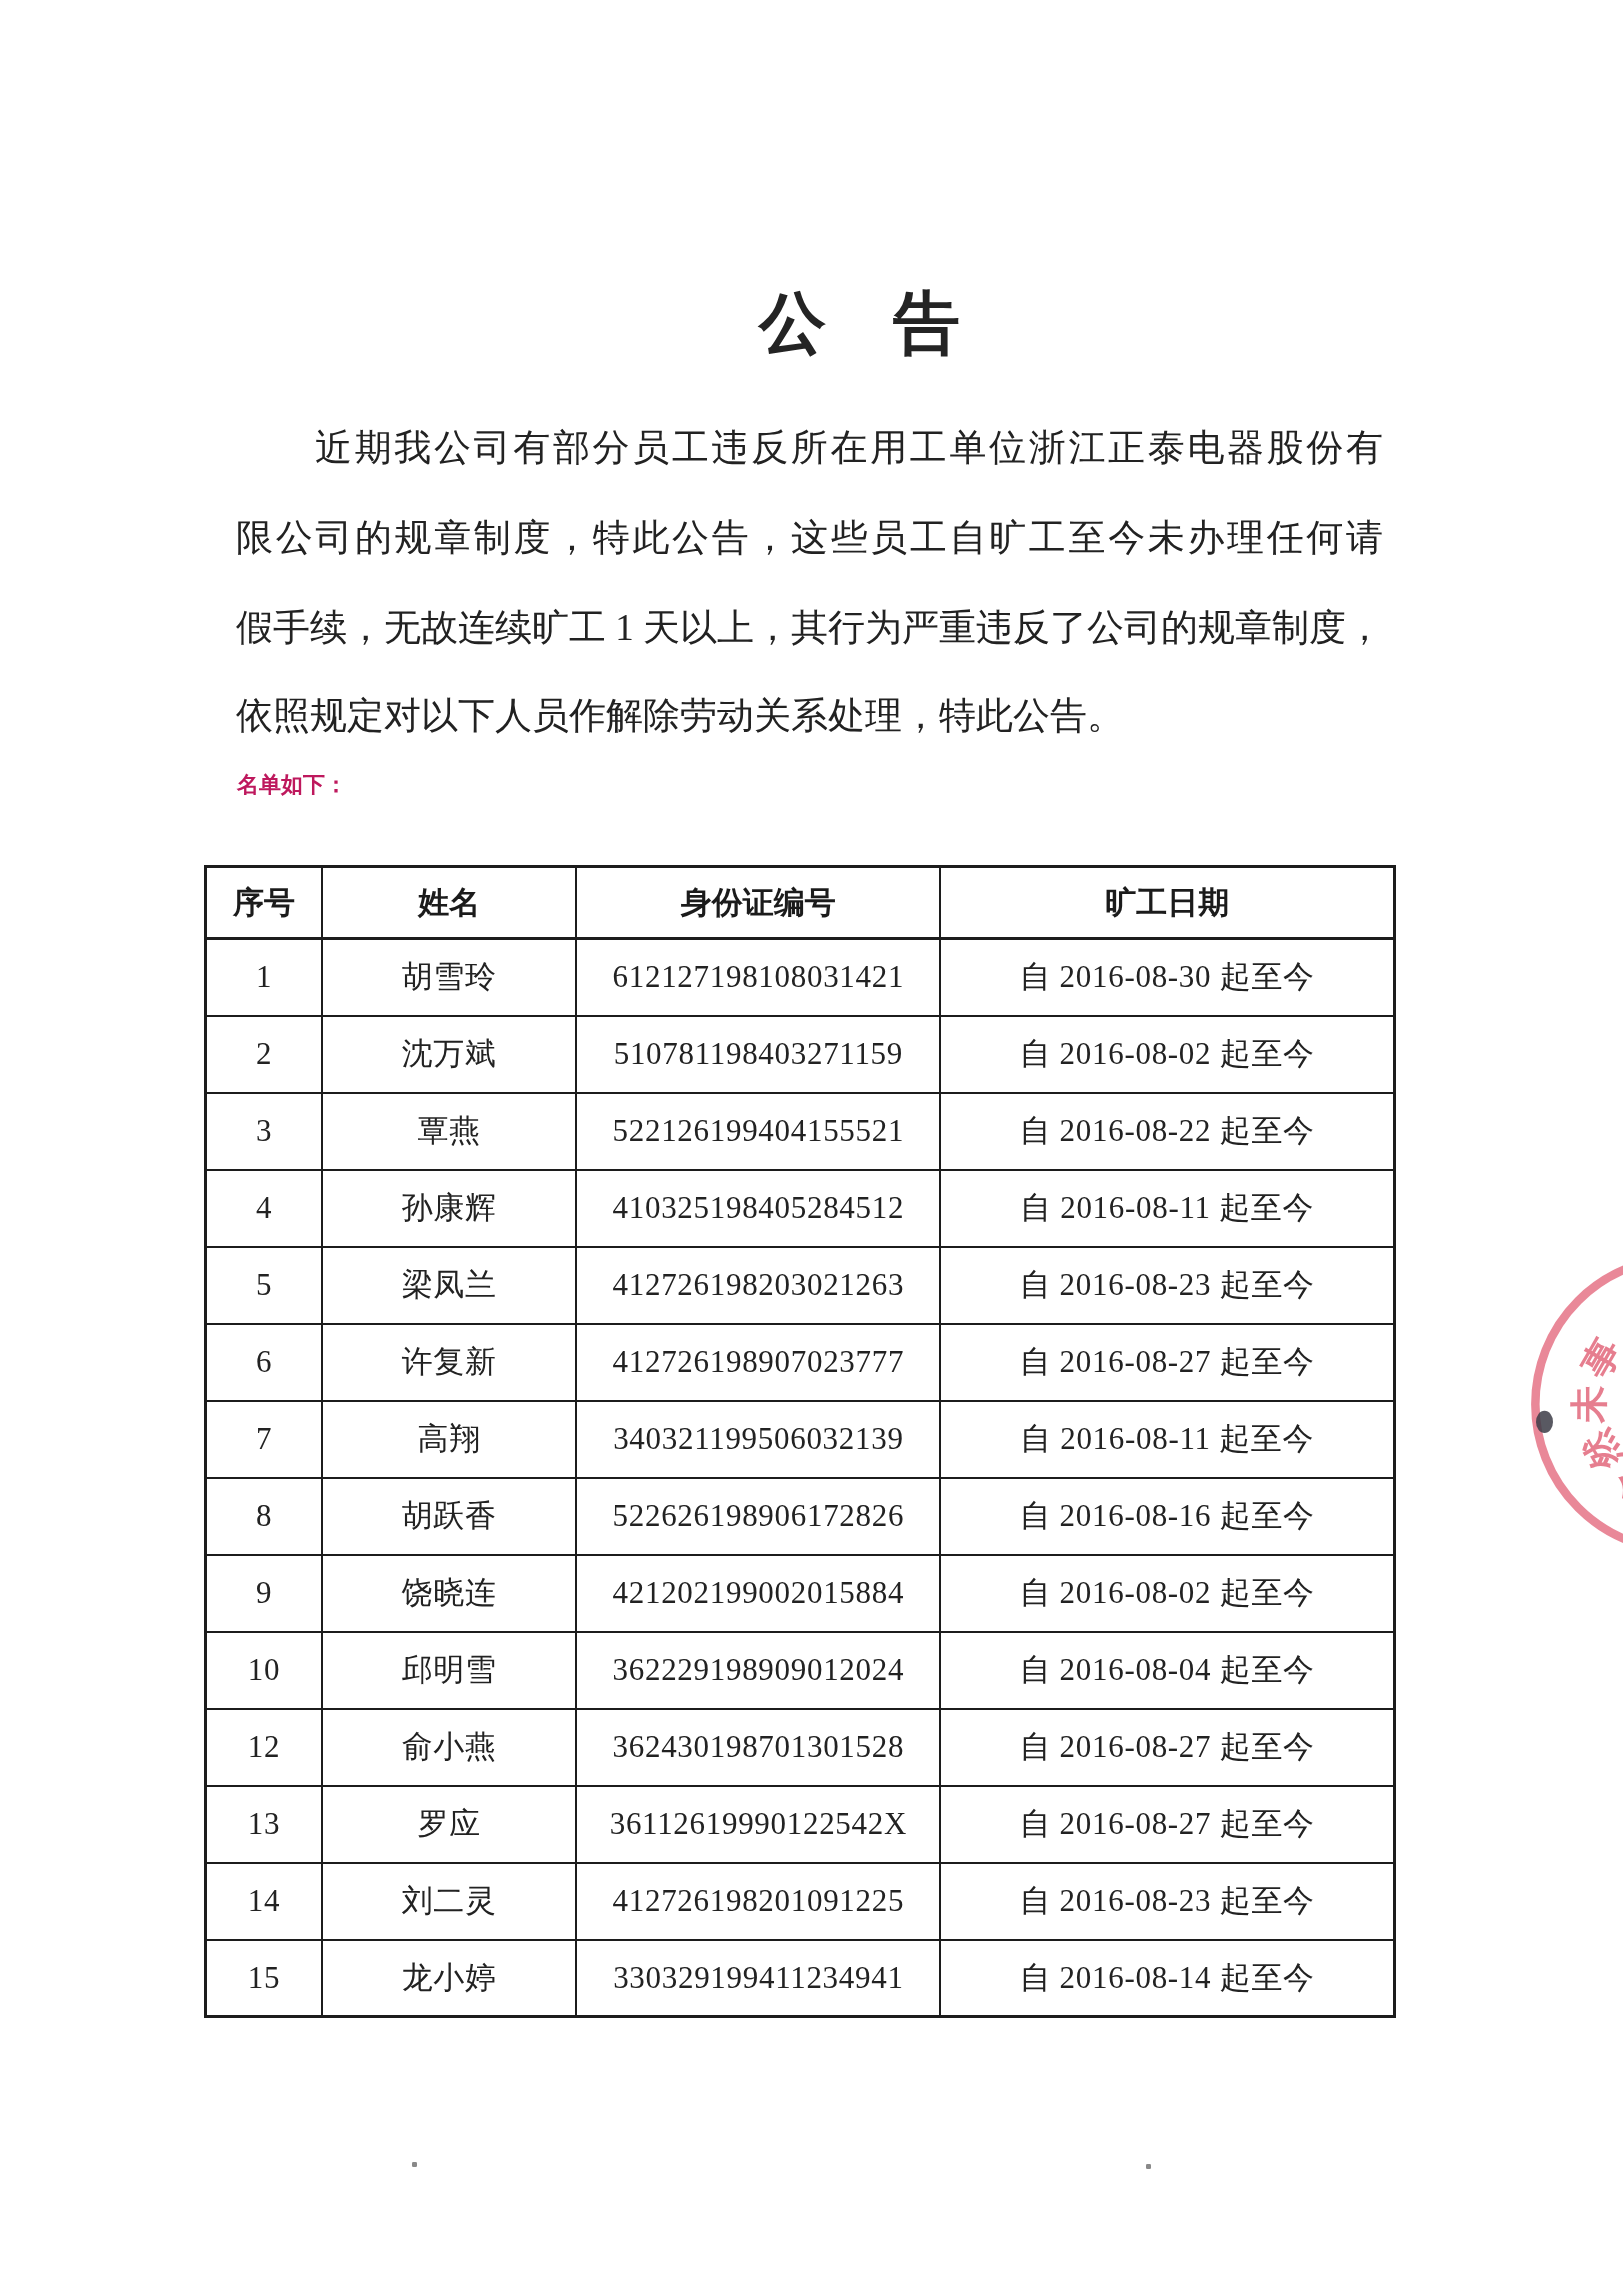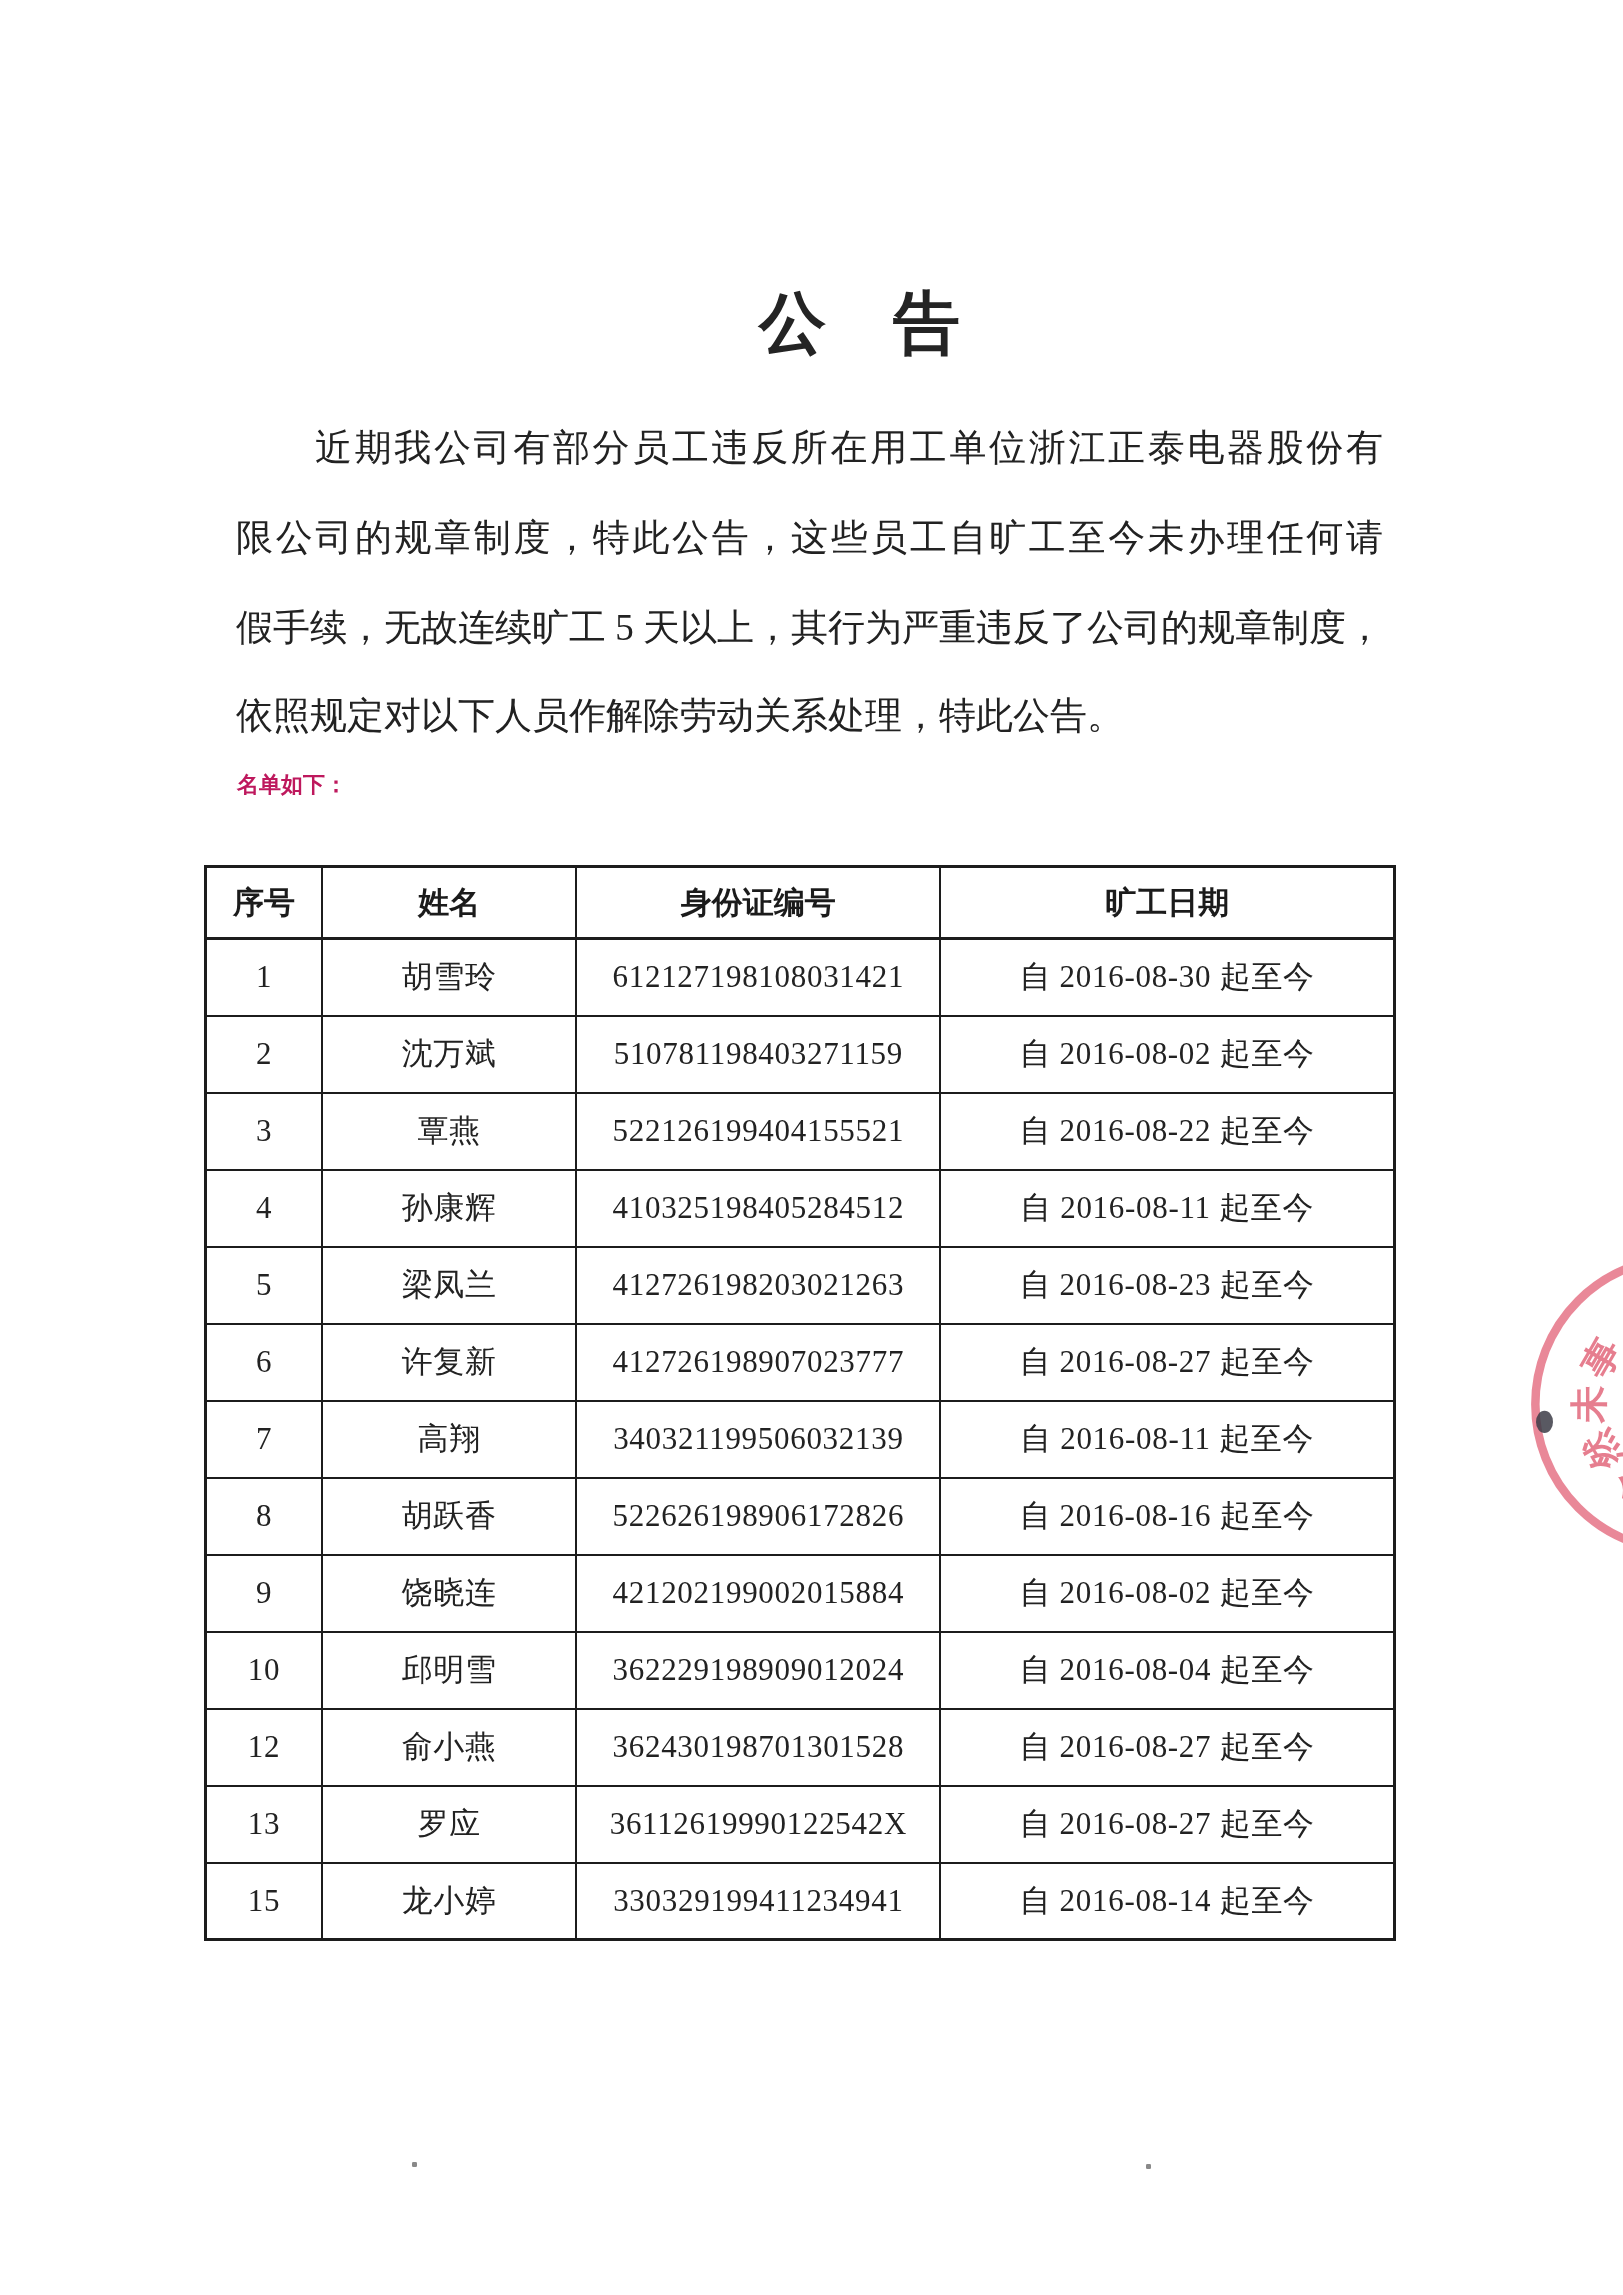--- a/index.html
+++ b/index.html
@@ -105,21 +105,21 @@
 </head>
 <body>
 
 <div class="page">
 
   <h1 class="title">公　告</h1>
 
   <div class="body-text">
     <p class="first">近期我公司有部分员工违反所在用工单位浙江正泰电器股份有</p>
     <p>限公司的规章制度，特此公告，这些员工自旷工至今未办理任何请</p>
-    <p>假手续，无故连续旷工 5 天以上，其行为严重违反了公司的规章制度，</p>
+    <p>假手续，无故连续旷工 1 天以上，其行为严重违反了公司的规章制度，</p>
     <p class="last">依照规定对以下人员作解除劳动关系处理，特此公告。</p>
   </div>
 
   <div class="list-label">名单如下：</div>
 
   <table class="roster">
     <colgroup>
       <col class="c-index">
         <col class="c-name">
         <col class="c-id">
@@ -200,20 +200,26 @@
     <td>362430198701301528</td>
     <td>自 2016-08-27 起至今</td>
   </tr>
         <tr>
     <td>13</td>
     <td>罗应</td>
     <td>36112619990122542X</td>
     <td>自 2016-08-27 起至今</td>
   </tr>
         <tr>
+    <td>14</td>
+    <td>刘二灵</td>
+    <td>412726198201091225</td>
+    <td>自 2016-08-23 起至今</td>
+  </tr>
+        <tr>
     <td>15</td>
     <td>龙小婷</td>
     <td>330329199411234941</td>
     <td>自 2016-08-14 起至今</td>
   </tr>
       </tbody>
   </table>
 
   <svg class="seal-svg" viewBox="0 0 400 500" xmlns="http://www.w3.org/2000/svg">
     <circle cx="238" cy="245" r="224" fill="none" stroke="#e05a70" stroke-width="13" opacity="0.72"></circle>

